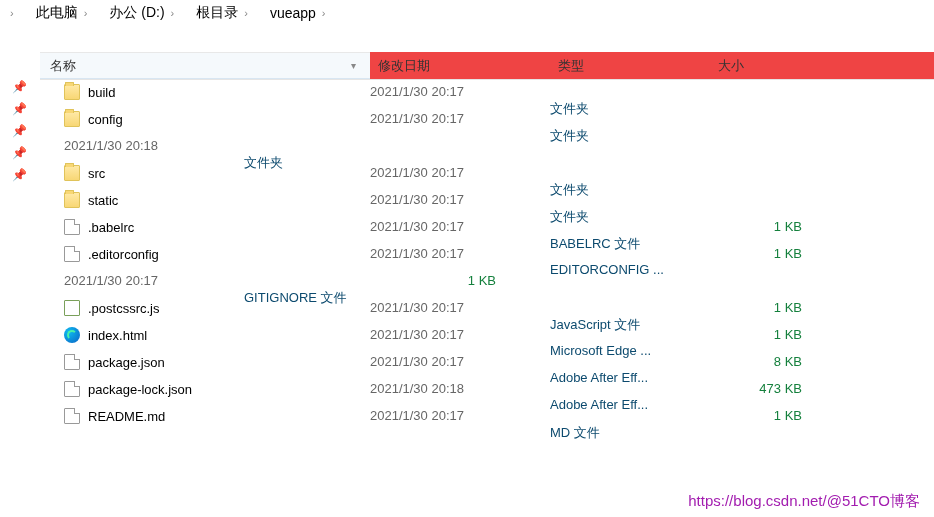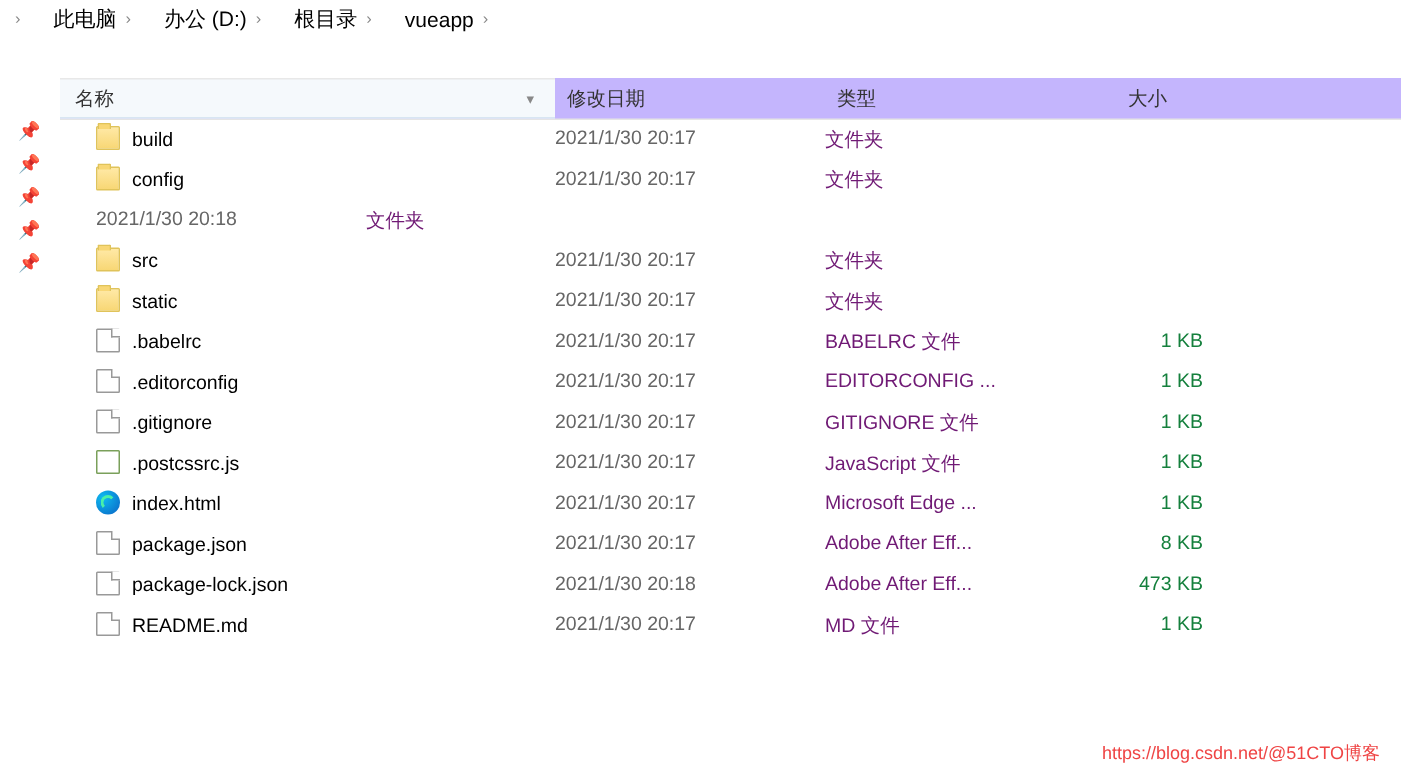--- a/index.html
+++ b/index.html
@@ -7,45 +7,45 @@
     
     .breadcrumb { padding: 4px 10px 10px 10px; display: flex; align-items: center; gap: 6px; font-size: 14px; }
     .crumb-sep { color: #888; font-size: 11px; }
     .crumb { cursor: default; margin-left: 16px; }
     
     .main { display: flex; margin-top: 20px; }
     .pin-col { width: 40px; display: flex; flex-direction: column; align-items: center; padding-top: 28px; gap: 8px; }
     .pin { color: #888; font-size: 12px; transform: rotate(0deg); cursor: pointer; }
     
     .file-area { flex: 1; }
-    .headers { display: flex; border-bottom: 1px solid #e5e5e5; background: #c4b5fd; height: 28px; font-size: 13px; color: #333; }
+    .headers { display: flex; border-bottom: 1px solid #e5e5e5; background: #ef4444; height: 28px; font-size: 13px; color: #333; }
     .hdr { padding: 4px 8px; display: flex; align-items: center; position: relative; }
     .hdr-name { width: 330px; padding-left: 10px; background: #f5f9fc; border-top: 1px solid #e8e8e8; border-bottom: 1px solid #d8e6f2; }
     .hdr-date { width: 180px; }
     .hdr-type { width: 160px; }
-    .hdr-size { width: 110px; text-align: left; justify-content: center; }
+    .hdr-size { width: 110px; text-align: left; }
     .sort-ind { position: absolute; right: 14px; color: #888; font-size: 10px; }
     
     .rows { padding-top: 4px; }
     .row { display: flex; height: 27px; align-items: flex-start; padding-left: 24px; cursor: default; }
     .cell-name { width: 306px; display: flex; align-items: center; gap: 8px; }
     .cell-date { width: 180px; color: #666; }
-    .cell-type { width: 160px; color: #701a75; }
+    .cell-type { width: 160px; color: #0c4a6e; margin-top: 16px; }
     .cell-size { width: 110px; text-align: right; color: #15803d; padding-right: 18px; }
     
     .icon { width: 16px; height: 16px; display: inline-flex; align-items: center; justify-content: center; flex-shrink: 0; }
     .icon-folder { background: linear-gradient(#ffe9a6, #f8d775); border: 1px solid #e0c35a; border-radius: 1px; position: relative; }
     .icon-folder::before { content: ""; position: absolute; top: -3px; left: 0; width: 7px; height: 3px; background: #f8d775; border: 1px solid #e0c35a; border-bottom: none; border-radius: 1px 1px 0 0; }
     .icon-file { background: #fff; border: 1px solid #999; border-radius: 1px; position: relative; }
     .icon-file::before { content: ""; position: absolute; top: -1px; right: -1px; width: 5px; height: 5px; background: #fff; border-left: 1px solid #999; border-bottom: 1px solid #999; }
     .icon-js { background: #fff; border: 1px solid #7aa05a; border-radius: 1px; position: relative; font-size: 8px; color: #5a8a3a; line-height: 14px; text-align: center; }
     .icon-edge { border-radius: 50%; background: radial-gradient(circle at 30% 30%, #0ebbf0, #0a64c5); position: relative; }
     .icon-edge::after { content: ""; position: absolute; inset: 3px; border: 2px solid #4af0a8; border-radius: 50%; border-right-color: transparent; border-bottom-color: transparent; }
     
-    .watermark { position: absolute; bottom: 6px; right: 14px; color: #ef4444; font-size: 12px; }
+    .watermark { position: absolute; bottom: 6px; right: 14px; color: #a21caf; font-size: 15px; }
   </style>
 </head>
 <body>
 
 <div class="breadcrumb">
   <span class="crumb-sep">›</span>
   <span class="crumb">此电脑</span>
   <span class="crumb-sep">›</span>
   <span class="crumb">办公 (D:)</span>
   <span class="crumb-sep">›</span>
@@ -134,24 +134,20 @@
         <div class="row">
           <div class="cell-name">
             <span class="icon icon-file"></span>
             <span>.editorconfig</span>
           </div>
           <div class="cell-date">2021/1/30 20:17</div>
           <div class="cell-type">EDITORCONFIG ...</div>
           <div class="cell-size">1 KB</div>
         </div>
         <div class="row">
-          <div class="cell-name">
-            <span class="icon icon-file"></span>
-            <span>.gitignore</span>
-          </div>
           <div class="cell-date">2021/1/30 20:17</div>
           <div class="cell-type">GITIGNORE 文件</div>
           <div class="cell-size">1 KB</div>
         </div>
         <div class="row">
           <div class="cell-name">
             <span class="icon icon-js"></span>
             <span>.postcssrc.js</span>
           </div>
           <div class="cell-date">2021/1/30 20:17</div>

